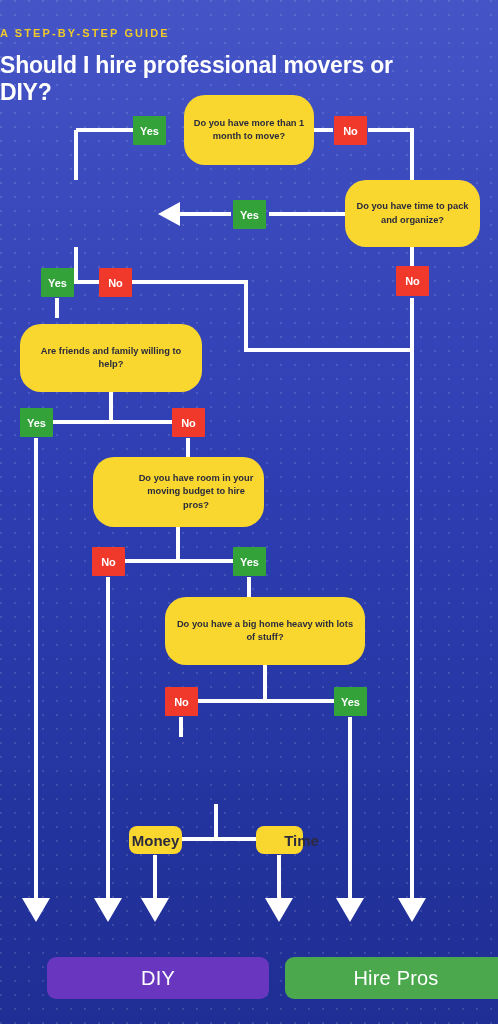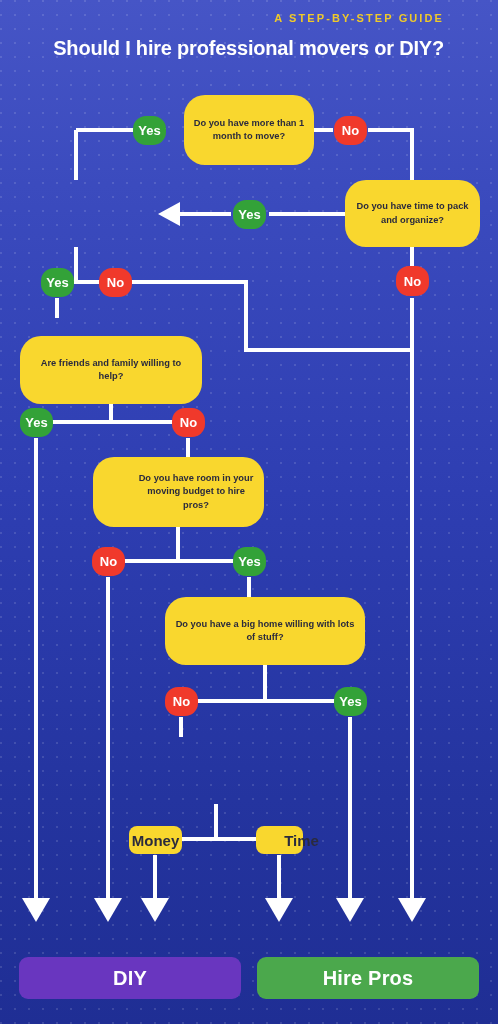--- a/index.html
+++ b/index.html
@@ -16,33 +16,33 @@
     background:
       radial-gradient(circle at 1px 1px, rgba(255,255,255,0.13) 1px, transparent 1.4px) 0 0 / 14px 14px,
       linear-gradient(180deg, #4655C6 0%, #3B4BBE 18%, #2E3EB2 48%, #24349F 78%, #1F2E94 100%);
     overflow: hidden;
   }
   
   .header {
     position: absolute;
     top: 0; left: 0;
     width: 444px;
-    text-align: right;
-    padding-top: 12px;
+    text-align: left;
+    padding-top: 27px;
   }
   .eyebrow {
     font-size: 11px;
     font-weight: bold;
     letter-spacing: 2.1px;
     color: #EFC92A;
     text-transform: uppercase;
   }
   .headline {
     margin-top: 13px;
-    font-size: 20px;
+    font-size: 23px;
     font-weight: bold;
     color: #FFFFFF;
     letter-spacing: -0.2px;
   }
   
   svg.flow {
     position: absolute;
     top: 0; left: 0;
     width: 498px;
     height: 1024px;
@@ -57,48 +57,49 @@
     font-weight: bold;
     line-height: 1.42;
     display: flex;
     align-items: center;
     justify-content: center;
     text-align: center;
     padding: 6px 9px;
   }
   .pill {
     position: absolute;
-    border-radius: 13px;
+    border-radius: 1px;
     color: #FFFFFF;
-    font-size: 13px;
+    font-size: 11px;
     font-weight: bold;
     display: flex;
     align-items: center;
     justify-content: center;
     text-align: center;
   }
   .pill.yes { background: #33A238; }
   .pill.no  { background: #F0392B; }
   .pill.opt {
     background: #F9D72E;
     color: #2B2B3D;
     border-radius: 8px;
     font-size: 15px;
   }
   
   .outcome {
     position: absolute;
     border-radius: 9px;
     color: #FFFFFF;
     font-size: 20px;
-    font-weight: bold;
+    font-weight: normal;
     display: flex;
     align-items: center;
     justify-content: center;
     letter-spacing: 0.2px;
+    margin-left: 28px;
   }
   .outcome.diy  { background: #6936BF; }
   .outcome.pros { background: #4BA84C; border-radius: 9px; }
 </style>
 </head>
 <body>
 
 <div id="infographic">
 
   <div class="header">
@@ -167,25 +168,25 @@
       <polygon points="336,898 364,898 350,922"></polygon>
       <polygon points="398,898 426,898 412,922"></polygon>
     </g>
   </svg>
 
   <div class="node" style="left:184px; top:95px; width:130px; height:70px;">Do you have more than 1 month to move?</div>
 
 
   <div class="node" style="left:345px; top:180px; width:135px; height:67px;">Do you have time to pack and organize?</div>
 
-  <div class="node" style="left:20px; top:336px; width:182px; height:68px;">Are friends and family willing to help?</div>
+  <div class="node" style="left:20px; top:324px; width:182px; height:68px;">Are friends and family willing to help?</div>
 
   <div class="node" style="left:93px; top:457px; width:171px; height:70px;padding-left:44px;">Do you have room in your moving budget to hire pros?</div>
 
-  <div class="node" style="left:165px; top:597px; width:200px; height:68px;">Do you have a big home willing with lots of stuff?</div>
+  <div class="node" style="left:165px; top:597px; width:200px; height:68px;">Do you have a big home heavy with lots of stuff?</div>
 
 
   <div class="pill yes" style="left:133px; top:116px; width:33px; height:29px;">Yes</div>
 
   <div class="pill no" style="left:334px; top:116px; width:33px; height:29px;">No</div>
 
   <div class="pill yes" style="left:233px; top:200px; width:33px; height:29px;">Yes</div>
 
   <div class="pill no" style="left:396px; top:266px; width:33px; height:30px;">No</div>
 

